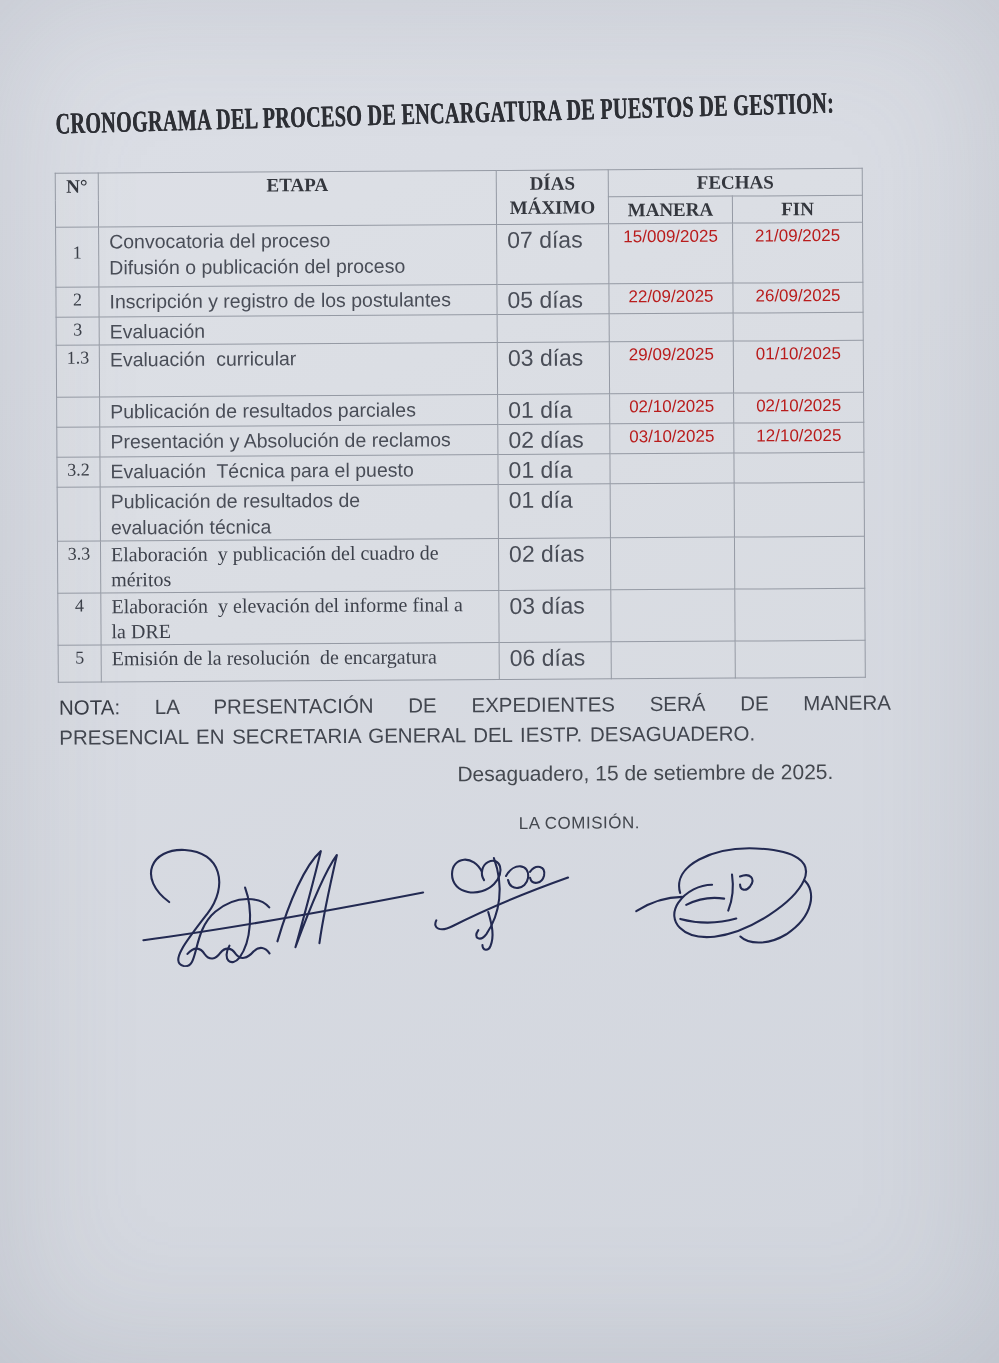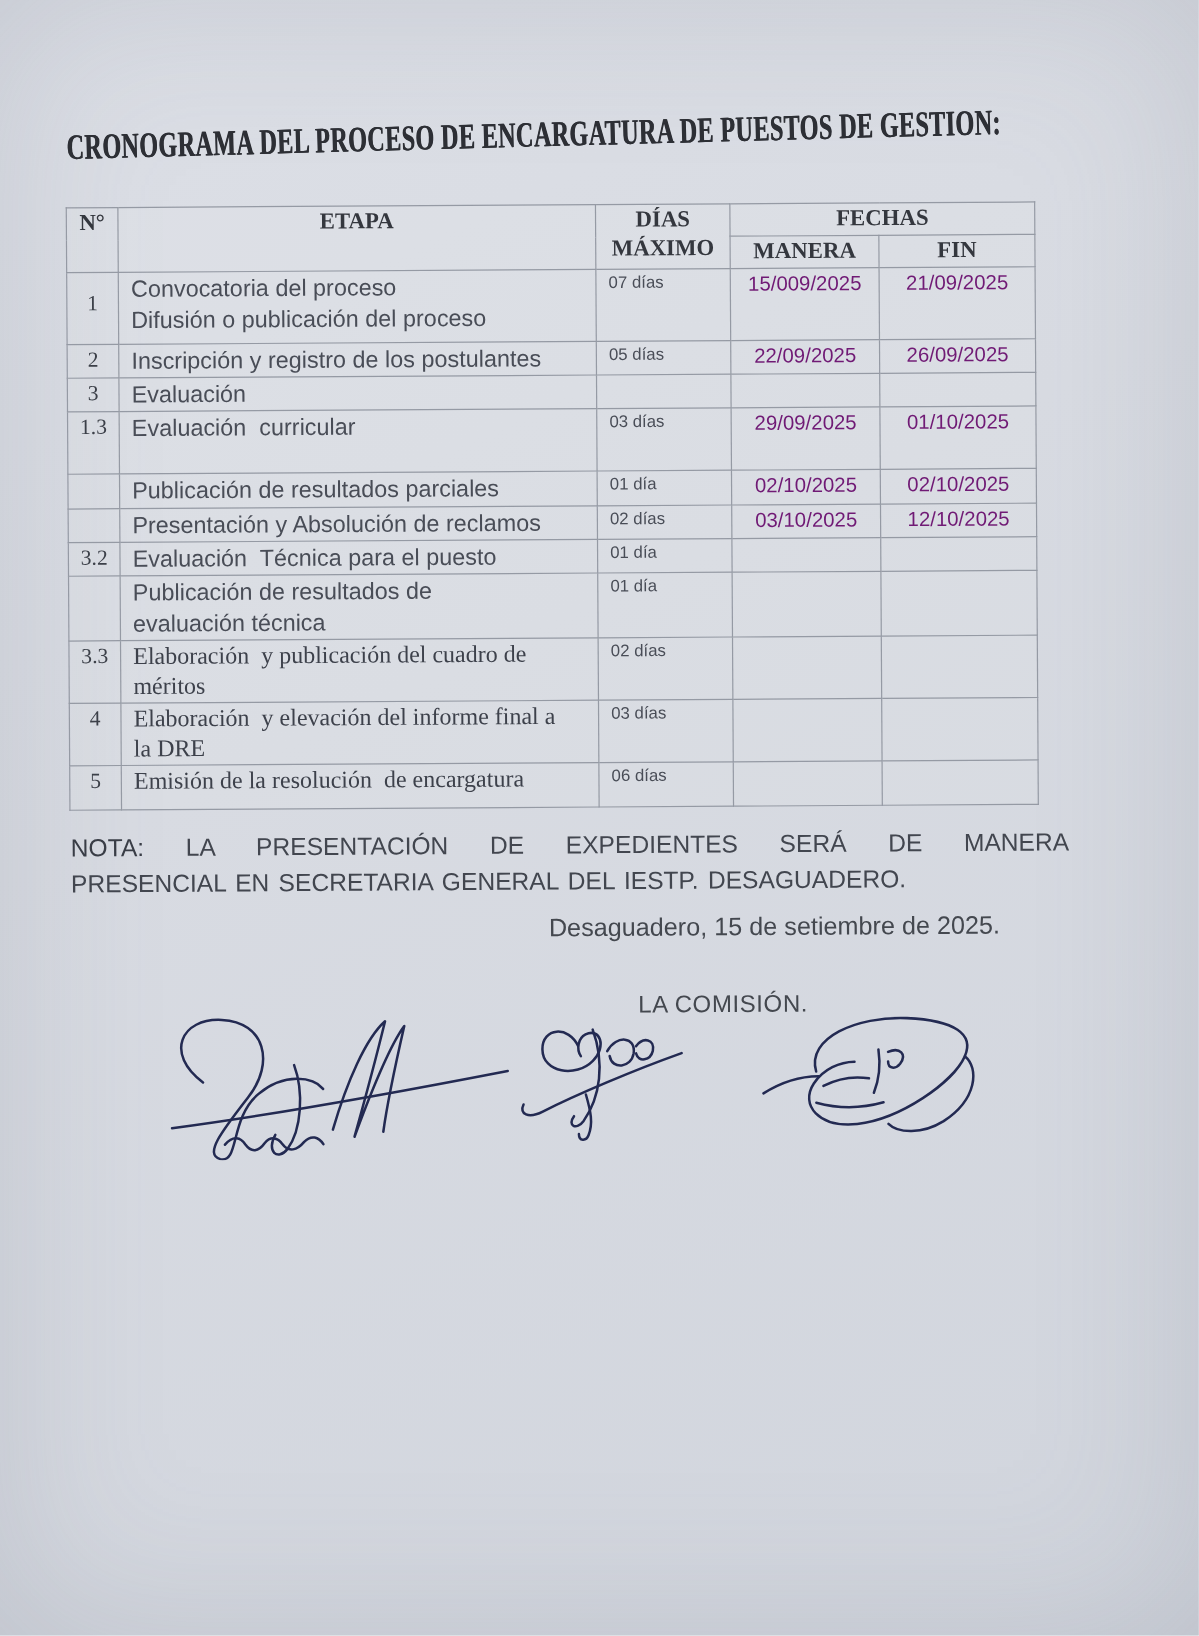--- a/index.html
+++ b/index.html
@@ -52,22 +52,22 @@
   thead tr:nth-child(2){height:26px}
   tbody td{color:#494d57;}
   td.num{
     font-family:"Liberation Serif",serif;font-size:18px;color:#3c4049;
     text-align:center;padding-top:2px;
   }
   td.etapa{
     font-size:19.5px;line-height:26px;padding:1px 4px 0 10px;
   }
   td.etapa div{white-space:pre-wrap;}
-  td.dias{font-size:14px;padding:2px 0 0 10px;}
-  td.inicio,td.fin{font-size:17px;text-align:center;padding-top:3px;color:#701a75;}
+  td.dias{font-size:23px;padding:2px 0 0 10px;}
+  td.inicio,td.fin{font-size:17px;text-align:center;padding-top:3px;color:#b91c1c;}
   tr.serif td.etapa{
     font-family:"Liberation Serif",serif;font-size:20px;color:#3d414b;line-height:25px;
   }
   tbody tr:nth-child(1){height:60px}
   tbody tr:nth-child(2){height:27px}
   tbody tr:nth-child(3){height:28px}
   tbody tr:nth-child(4){height:52px}
   tbody tr:nth-child(5){height:29px}
   tbody tr:nth-child(6){height:27px}
   tbody tr:nth-child(7){height:26px}
@@ -82,22 +82,22 @@
     font-size:20.5px;line-height:30px;color:#42464f;
   }
   .nota .l1{text-align:justify;text-align-last:justify;}
   .nota .l2{word-spacing:2px;}
   .nota .lbl{font-weight:400;color:#393d46;}
   .place-date{
     position:absolute;left:456px;top:762px;margin:0;
     font-size:21px;color:#44484f;white-space:nowrap;
   }
   .signoff{
-    position:absolute;left:517px;top:814px;margin:13px;
-    font-size:20px;color:#44484f;letter-spacing:.5px;white-space:nowrap;
+    position:absolute;left:517px;top:814px;margin:0;
+    font-size:17px;color:#44484f;letter-spacing:.5px;white-space:nowrap;
   }
   
   .sig{position:absolute;}
   .sig path{fill:none;stroke:#232a52;stroke-width:2.1;stroke-linecap:round;stroke-linejoin:round;}
   .sig-1{left:125px;top:840px;}
   .sig-2{left:420px;top:848px;}
   .sig-3{left:628px;top:844px;}
 </style>
 </head>
 <body>

